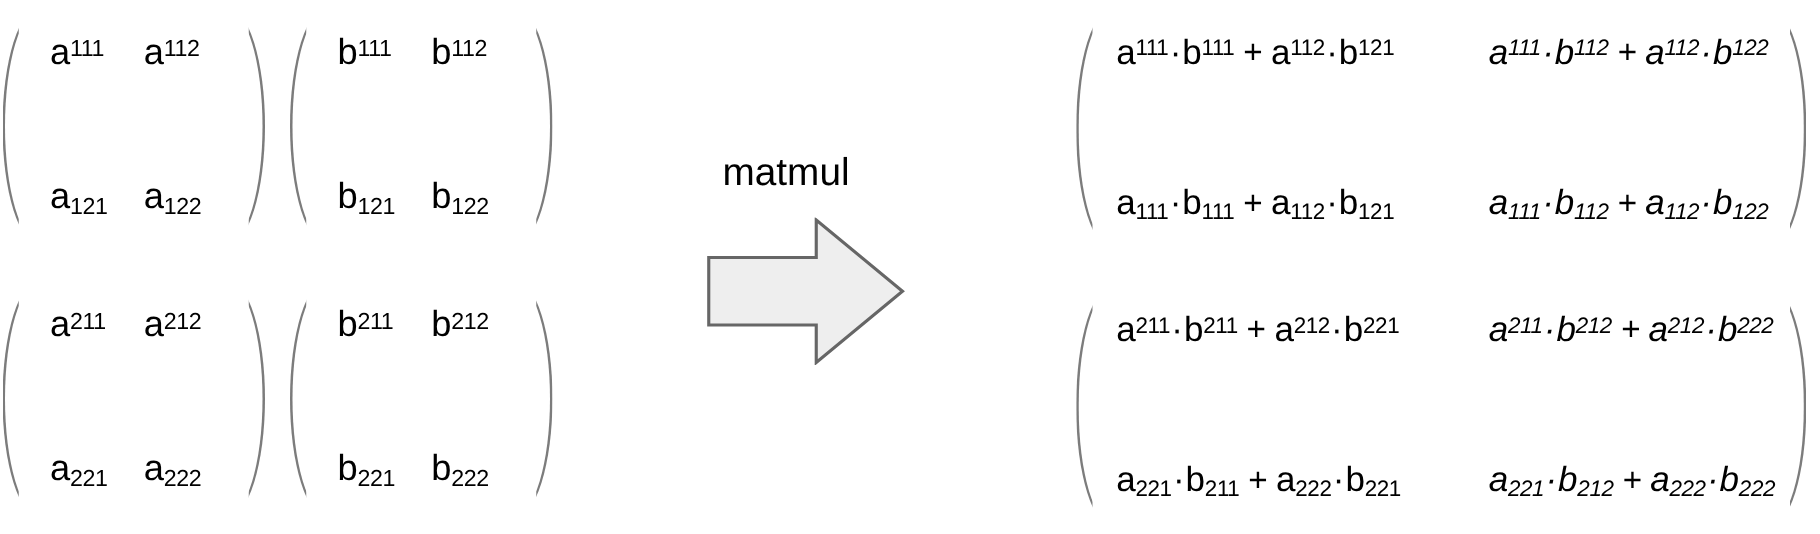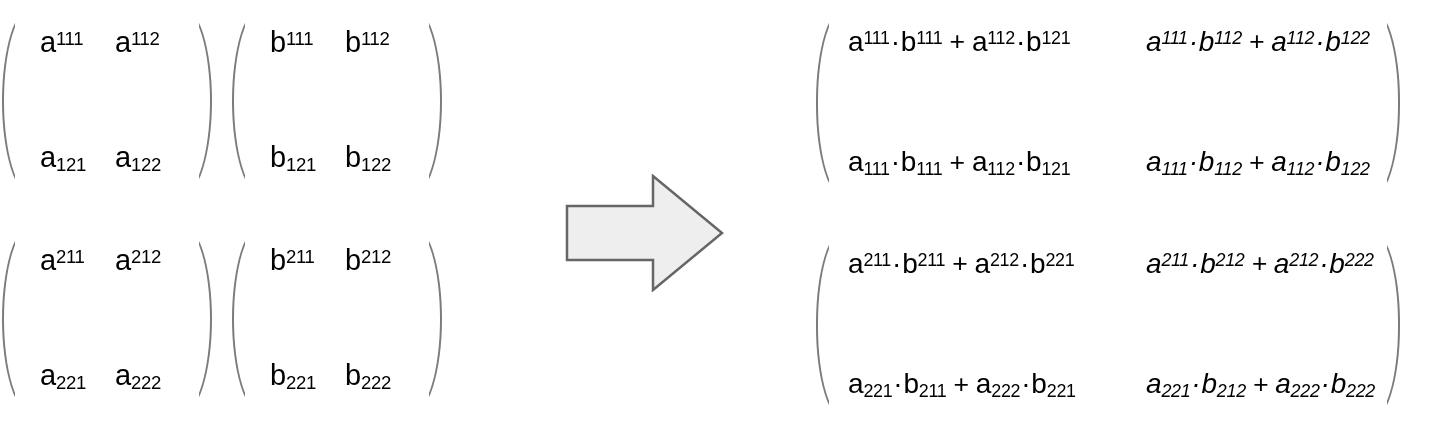--- a/index.html
+++ b/index.html
@@ -92,21 +92,21 @@
   .op { width: 210px; height: 190px; }
   .op .cell.c1 { padding-left: 38px; }
   .op .cell.c2 { padding-left: 8px; }
 
   #matrix-a1 { left: 2px;   top: 6px; }
   #matrix-b1 { left: 232px; top: 6px; }
   #matrix-a2 { left: 2px;   top: 224px; }
   #matrix-b2 { left: 232px; top: 224px; }
 
   
-  .res { width: 584px; height: 194px; left: 816px; }
+  .res { width: 584px; height: 194px; left: 861px; }
   #matrix-c1 { top: 6px; }
   #matrix-c2 { top: 228px; }
   .res .cell { font-size: 28px; }
   .res .cell.c1 { padding-left: 32px; }
   .res .cell.c2 { padding-left: 38px; font-style: italic; }
 
   
   #operator {
     position: absolute;
     left: 560px;
@@ -169,20 +169,21 @@
   <div class="bracket right"></div>
   <div class="cells">
     <div class="cell r1 c1">b<sub>211</sub></div>
     <div class="cell r1 c2">b<sub>212</sub></div>
     <div class="cell r2 c1">b<sub>221</sub></div>
     <div class="cell r2 c2">b<sub>222</sub></div>
   </div>
 </div>
 
 <div id="operator">
+  <div id="matmul-label">matmul</div>
   <svg id="arrow-icon" width="160" height="118" viewBox="0 0 160 118">
     <polygon points="2,32 88,32 88,2 157,59 88,116 88,86 2,86" fill="#eeeeee" stroke="#666666" stroke-width="2.5" stroke-linejoin="miter"></polygon>
   </svg>
 </div>
 
 <div class="matrix res" id="matrix-c1">
   <div class="bracket left"></div>
   <div class="bracket right"></div>
   <div class="cells">
     <div class="cell r1 c1">a<sub>111</sub><span class="dot">·</span>b<sub>111</sub><span class="plus">+</span>a<sub>112</sub><span class="dot">·</span>b<sub>121</sub></div>

